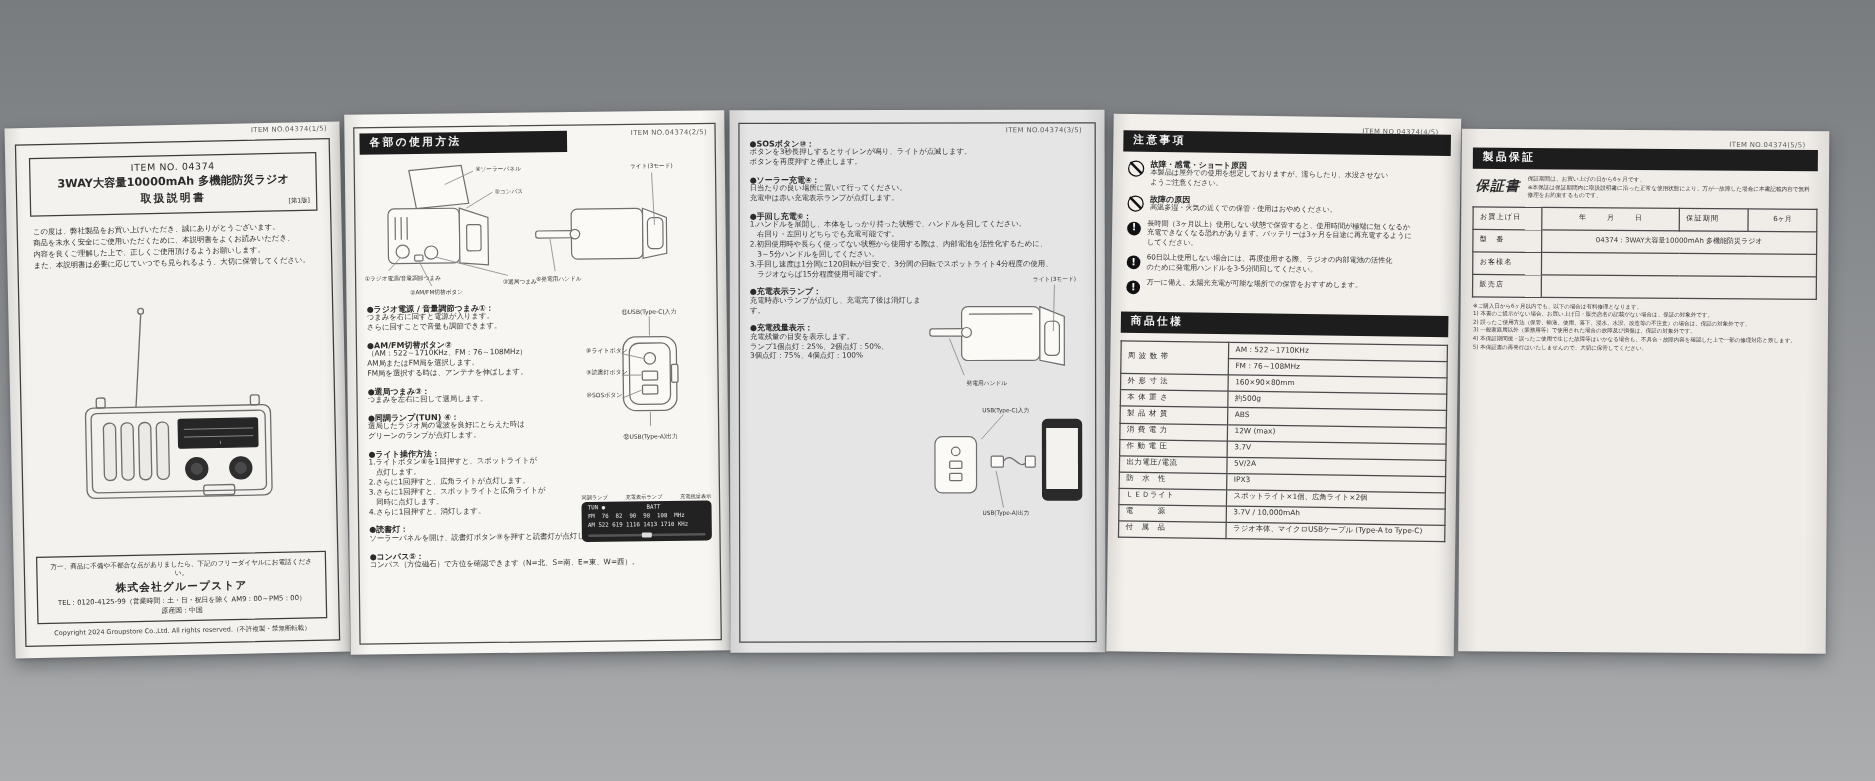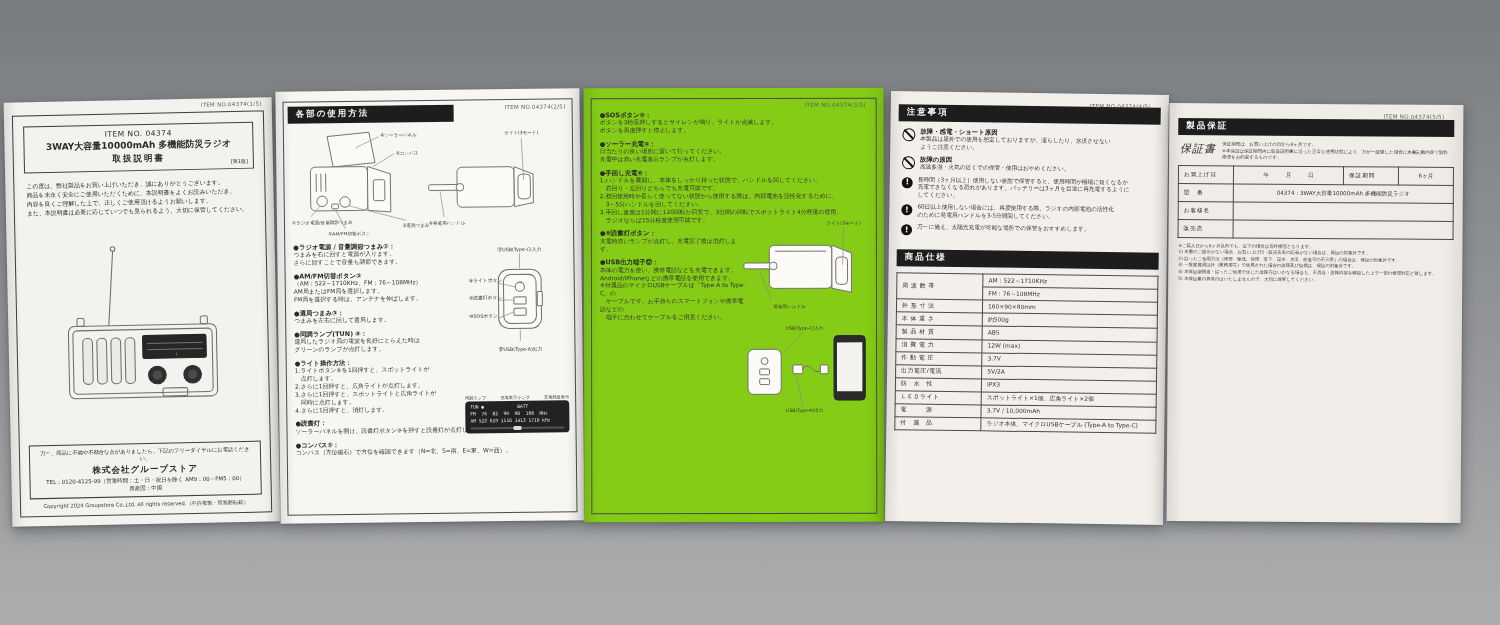--- a/index.html
+++ b/index.html
@@ -52,21 +52,21 @@
   #p2 .sec.narrow{padding-right:106px;}
   .sidefig{position:absolute;right:4px;top:2px;width:102px;height:114px;}
   .dialfig{position:absolute;right:6px;top:156px;width:104px;}
   .dial-labels{display:flex;justify-content:space-between;font-size:4.2px;color:#333;margin-bottom:1px;}
   .dial{background:#222;border-radius:4px;padding:3px 5px 4px;color:#e8e8e8;}
   .dial div{font-family:"DejaVu Sans Mono","Liberation Mono",monospace;font-size:4.6px;line-height:1.5;white-space:pre;}
   .dial-slider{height:2px;background:#555;border-radius:1px;margin-top:2px;position:relative;}
   .dial-slider::after{content:"";position:absolute;left:46%;top:-1px;width:8px;height:4px;background:#ddd;border-radius:1px;}
 
   
-  #p3{left:584px;top:88px;width:300px;height:434px;background:#84cc16;transform:rotate(-.1deg);}
+  #p3{left:584px;top:88px;width:300px;height:434px;background:#e5e5e5;transform:rotate(-.1deg);}
   #p3 .borderbox{position:absolute;left:7px;right:7px;top:10px;bottom:8px;border:1px solid #4a4a4a;}
   #p3 .secs{position:relative;padding:12px 8px 0;}
   #p3 .sec.narrow{padding-right:120px;}
   .fig3a{position:absolute;right:2px;top:116px;width:132px;height:100px;}
   .fig3b{position:absolute;right:2px;top:222px;width:132px;height:94px;}
 
   
   #p4{left:888px;top:93px;width:278px;height:430px;background:#f3f0ec;transform:rotate(.8deg);}
   #p4 .inner{position:absolute;inset:6px 8px;}
   #p4 .bar{margin-top:7px;}
@@ -82,21 +82,21 @@
   .spec-table{border-collapse:collapse;width:100%;margin-top:6px;}
   .spec-table td{border:1px solid #4a4a4a;font-size:5.9px;padding:2.5px 5px;line-height:1.2;}
   .spec-table .sl{width:33%;letter-spacing:.5px;}
   .spec-table .sv{color:#333;}
 
   
   #p5{left:1168px;top:104px;width:294px;height:418px;background:#f0ede9;transform:rotate(.4deg);}
   #p5 .inner{position:absolute;inset:6px 9px;}
   #p5 .bar{margin-top:9px;}
   .war-head{display:flex;gap:6px;align-items:flex-start;margin:6px 2px 4px;}
-  .war-title{font-size:11px;font-weight:normal;font-style:italic;letter-spacing:1px;flex:0 0 auto;text-align:right;}
+  .war-title{font-size:11px;font-weight:bold;font-style:italic;letter-spacing:1px;flex:0 0 auto;text-align:right;}
   .war-notes{font-size:4.5px;line-height:1.45;white-space:pre-line;color:#3a3a3a;}
   .war-table{border-collapse:collapse;width:100%;}
   .war-table td{border:1px solid #4a4a4a;font-size:5.6px;padding:3px 5px;height:11px;line-height:1.2;}
   .war-table .wl{width:20%;letter-spacing:1px;color:#222;}
   .war-table .wv{color:#333;text-align:center;}
   .fine-print{font-size:4.4px;line-height:1.5;white-space:pre-line;color:#3a3a3a;margin:5px 1px 0;}
 </style>
 </head>
 <body>
 
@@ -331,30 +331,28 @@
       <div class="sec">
         <div class="sec-title">●手回し充電⑥：</div>
         <div class="sec-body">1.ハンドルを展開し、本体をしっかり持った状態で、ハンドルを回してください。
 　右回り・左回りどちらでも充電可能です。
 2.初回使用時や長らく使ってない状態から使用する際は、内部電池を活性化するために、
 　3～5分ハンドルを回してください。
 3.手回し速度は1分間に120回転が目安で、3分間の回転でスポットライト4分程度の使用、
 　ラジオならば15分程度使用可能です。</div>
       </div>
       <div class="sec narrow">
-        <div class="sec-title">●⑨読書灯ボタン：</div>
+        <div class="sec-title">●充電表示ランプ：</div>
         <div class="sec-body">充電時赤いランプが点灯し、充電完了後は消灯します。</div>
       </div>
       <div class="sec narrow">
-        <div class="sec-title">●USB出力端子⑫：</div>
-        <div class="sec-body">本体の電力を使い、携帯電話などを充電できます。
-Android/iPhoneなどの携帯電話を使用できます。
-※付属品のマイクロUSBケーブルは「Type-A to Type-C」の
-　ケーブルです。お手持ちのスマートフォンや携帯電話などの
-　端子に合わせてケーブルをご用意ください。</div>
+        <div class="sec-title">●充電残量表示：</div>
+        <div class="sec-body">充電残量の目安を表示します。
+ランプ1個点灯：25%、2個点灯：50%、
+3個点灯：75%、4個点灯：100%</div>
       </div>
     </div>
   </div>
 </div>
 
 <div class="panel" id="p4">
   <div class="edgeshade"></div>
   <div class="inner">
     <div class="page-label">ITEM NO.04374(4/5)</div>
     <div class="bar">注意事項</div>

